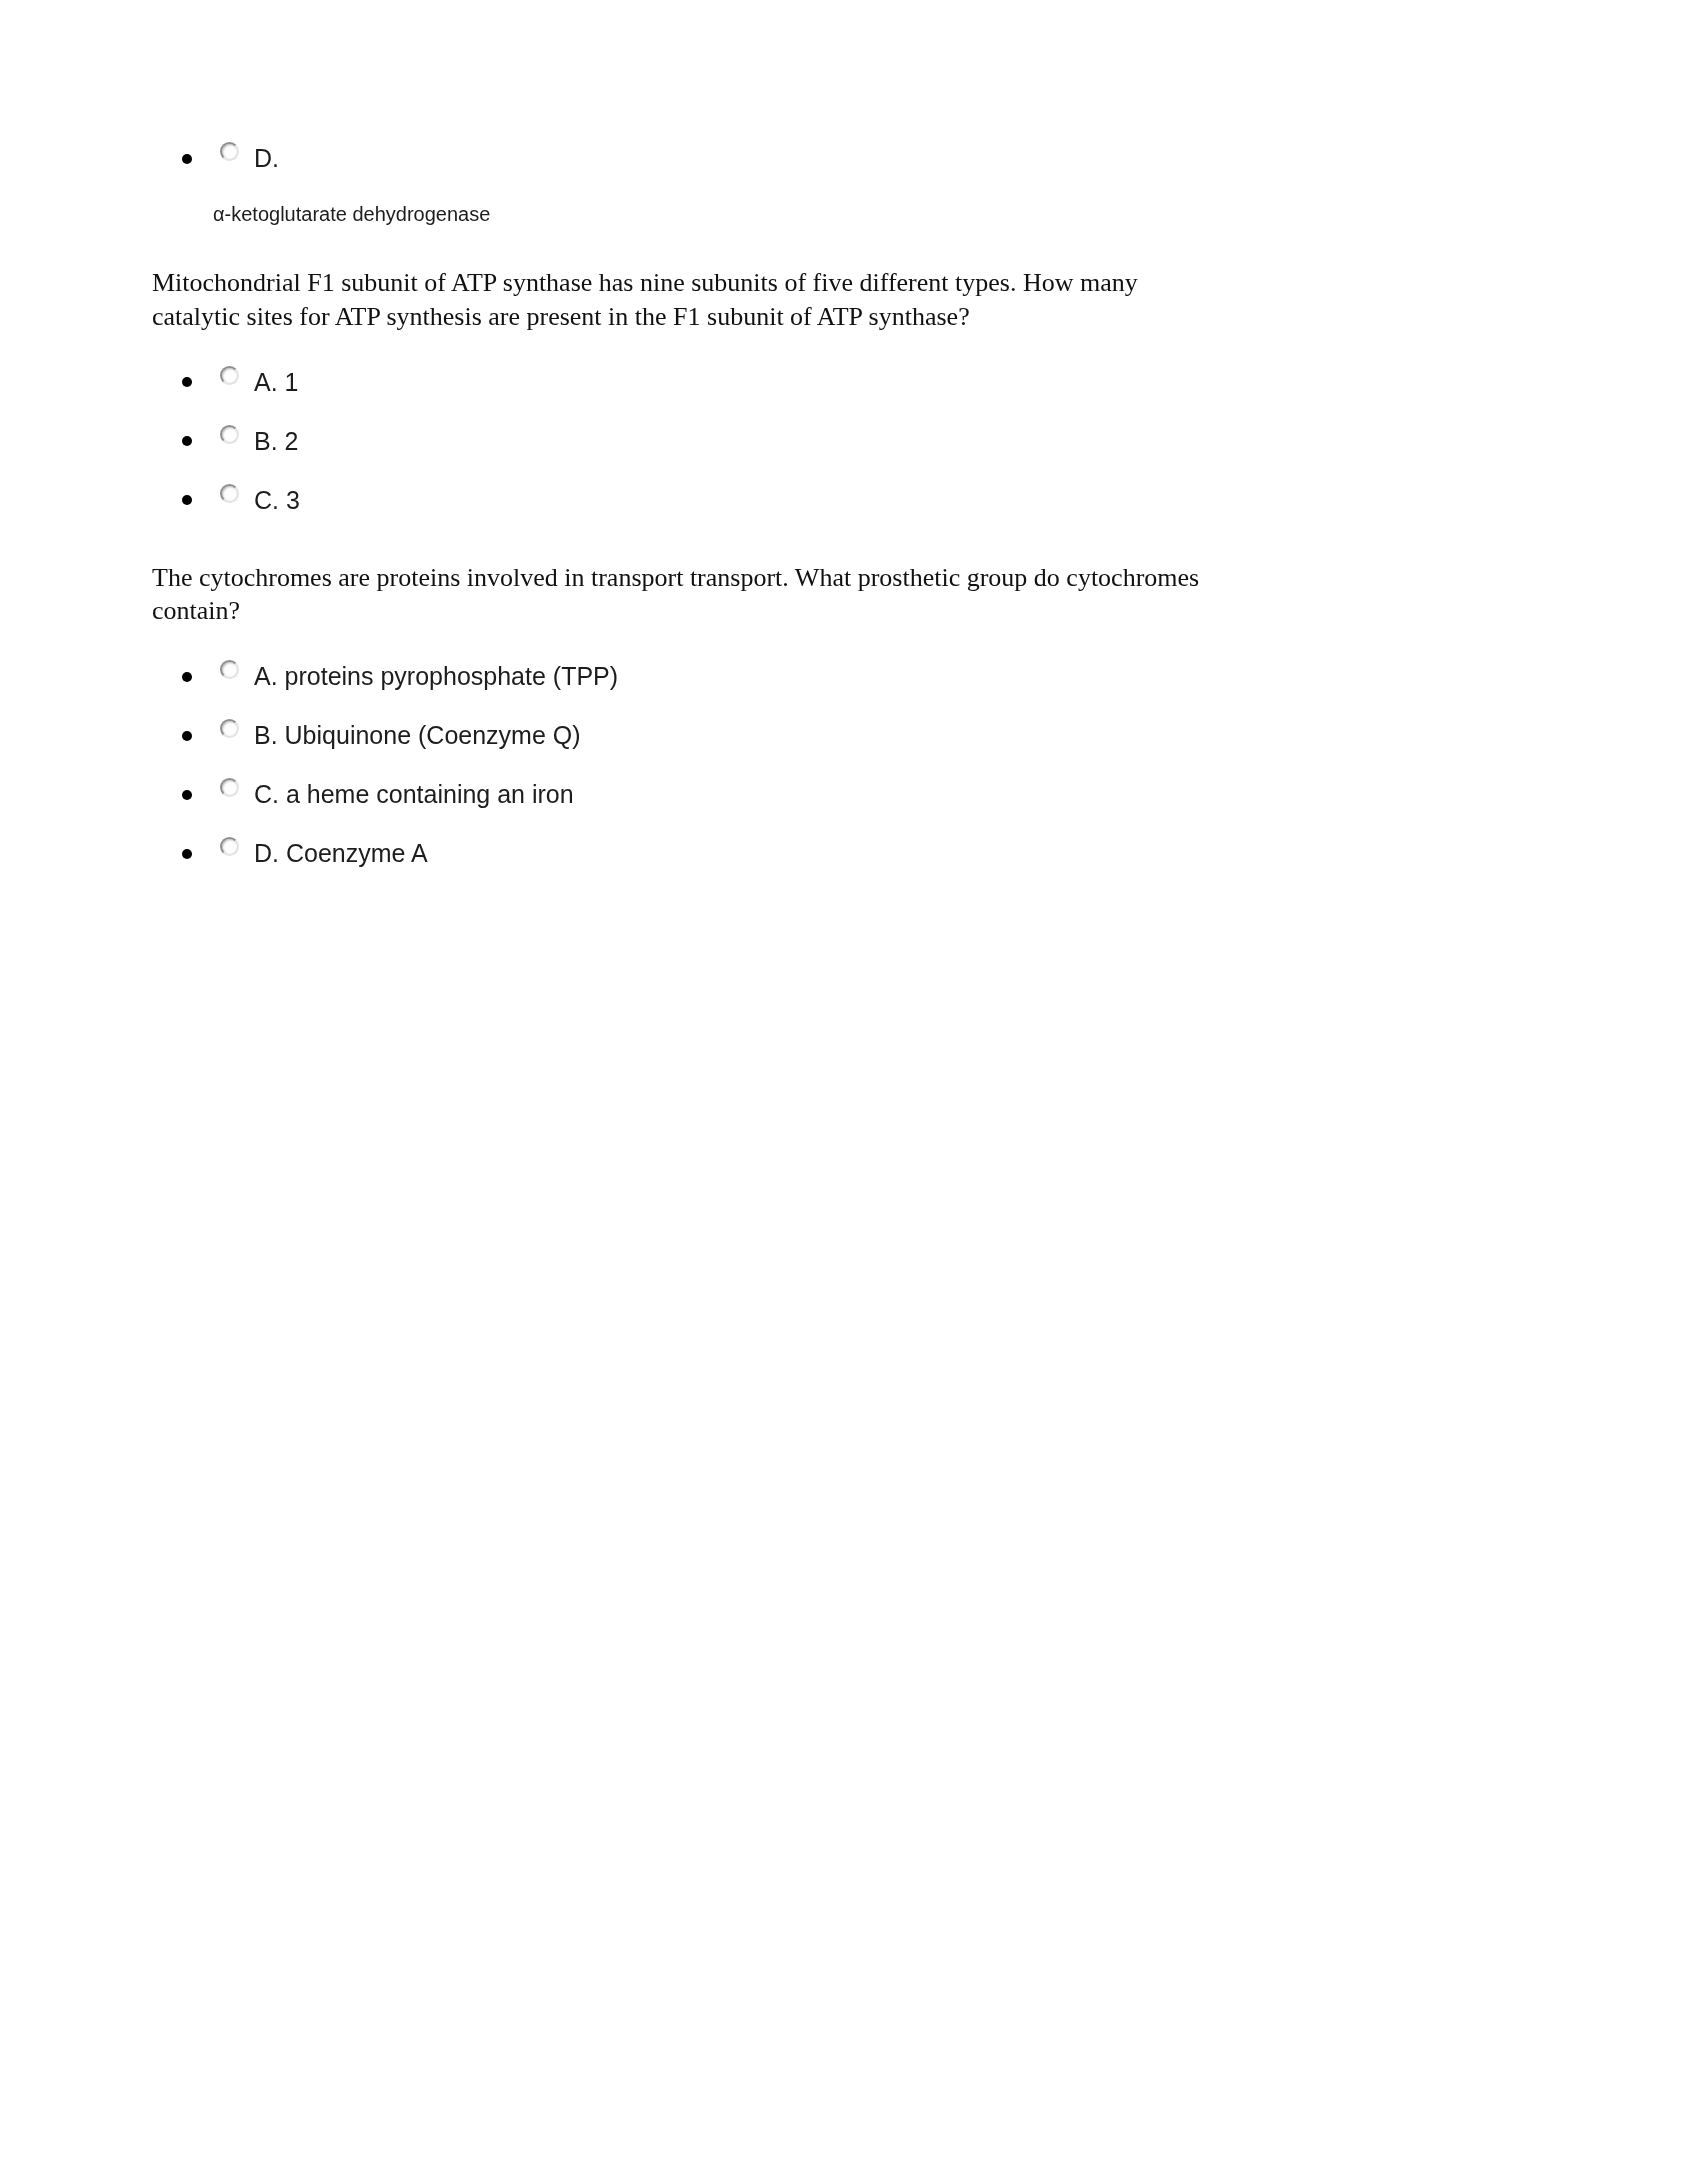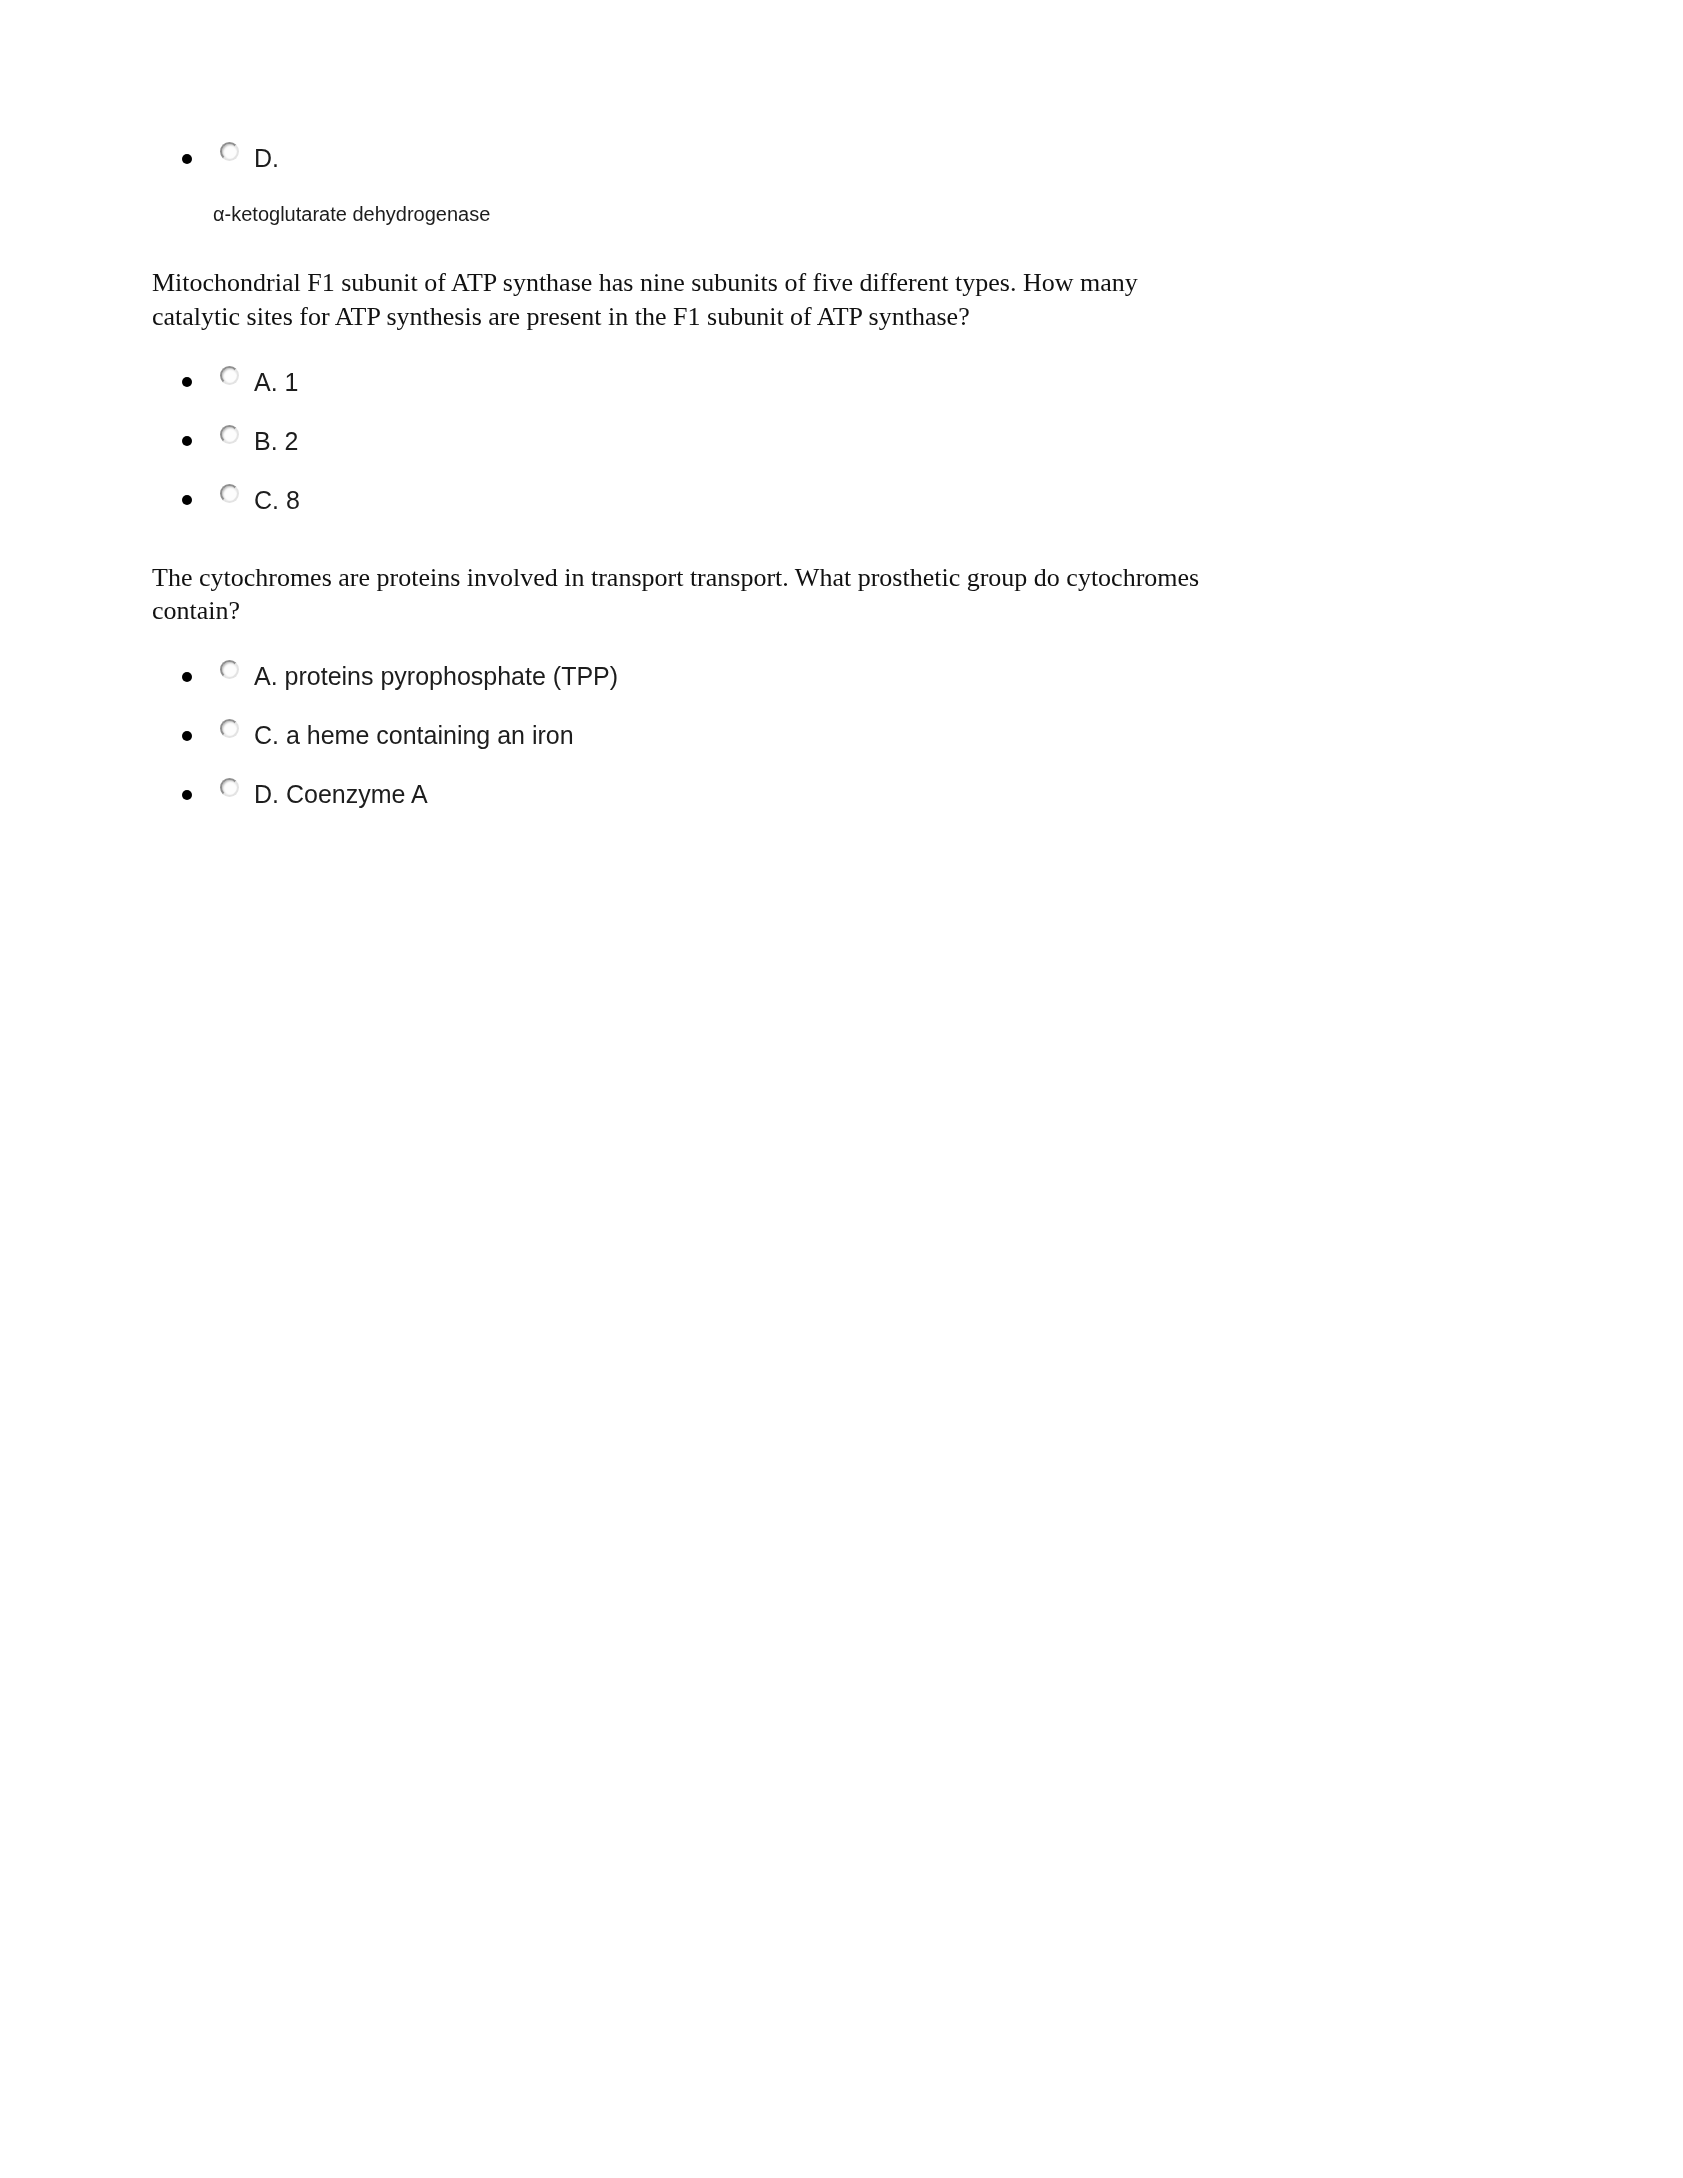--- a/index.html
+++ b/index.html
@@ -112,33 +112,38 @@
       <span class="option-label">A. 1</span>
     </li>
     <li class="option">
       <span class="bullet"></span>
       <span class="radio"></span>
       <span class="option-label">B. 2</span>
     </li>
     <li class="option">
       <span class="bullet"></span>
       <span class="radio"></span>
-      <span class="option-label">C. 8</span>
+      <span class="option-label">C. 3</span>
     </li>
   </ul>
 
   <div class="q-spacer"></div>
 
   <p class="question">The cytochromes are proteins involved in transport transport. What prosthetic group do cytochromes contain?</p>
 
   <ul class="option-list after">
     <li class="option">
       <span class="bullet"></span>
       <span class="radio"></span>
       <span class="option-label">A. proteins pyrophosphate (TPP)</span>
+    </li>
+    <li class="option">
+      <span class="bullet"></span>
+      <span class="radio"></span>
+      <span class="option-label">B. Ubiquinone (Coenzyme Q)</span>
     </li>
     <li class="option">
       <span class="bullet"></span>
       <span class="radio"></span>
       <span class="option-label">C. a heme containing an iron</span>
     </li>
     <li class="option">
       <span class="bullet"></span>
       <span class="radio"></span>
       <span class="option-label">D. Coenzyme A</span>

